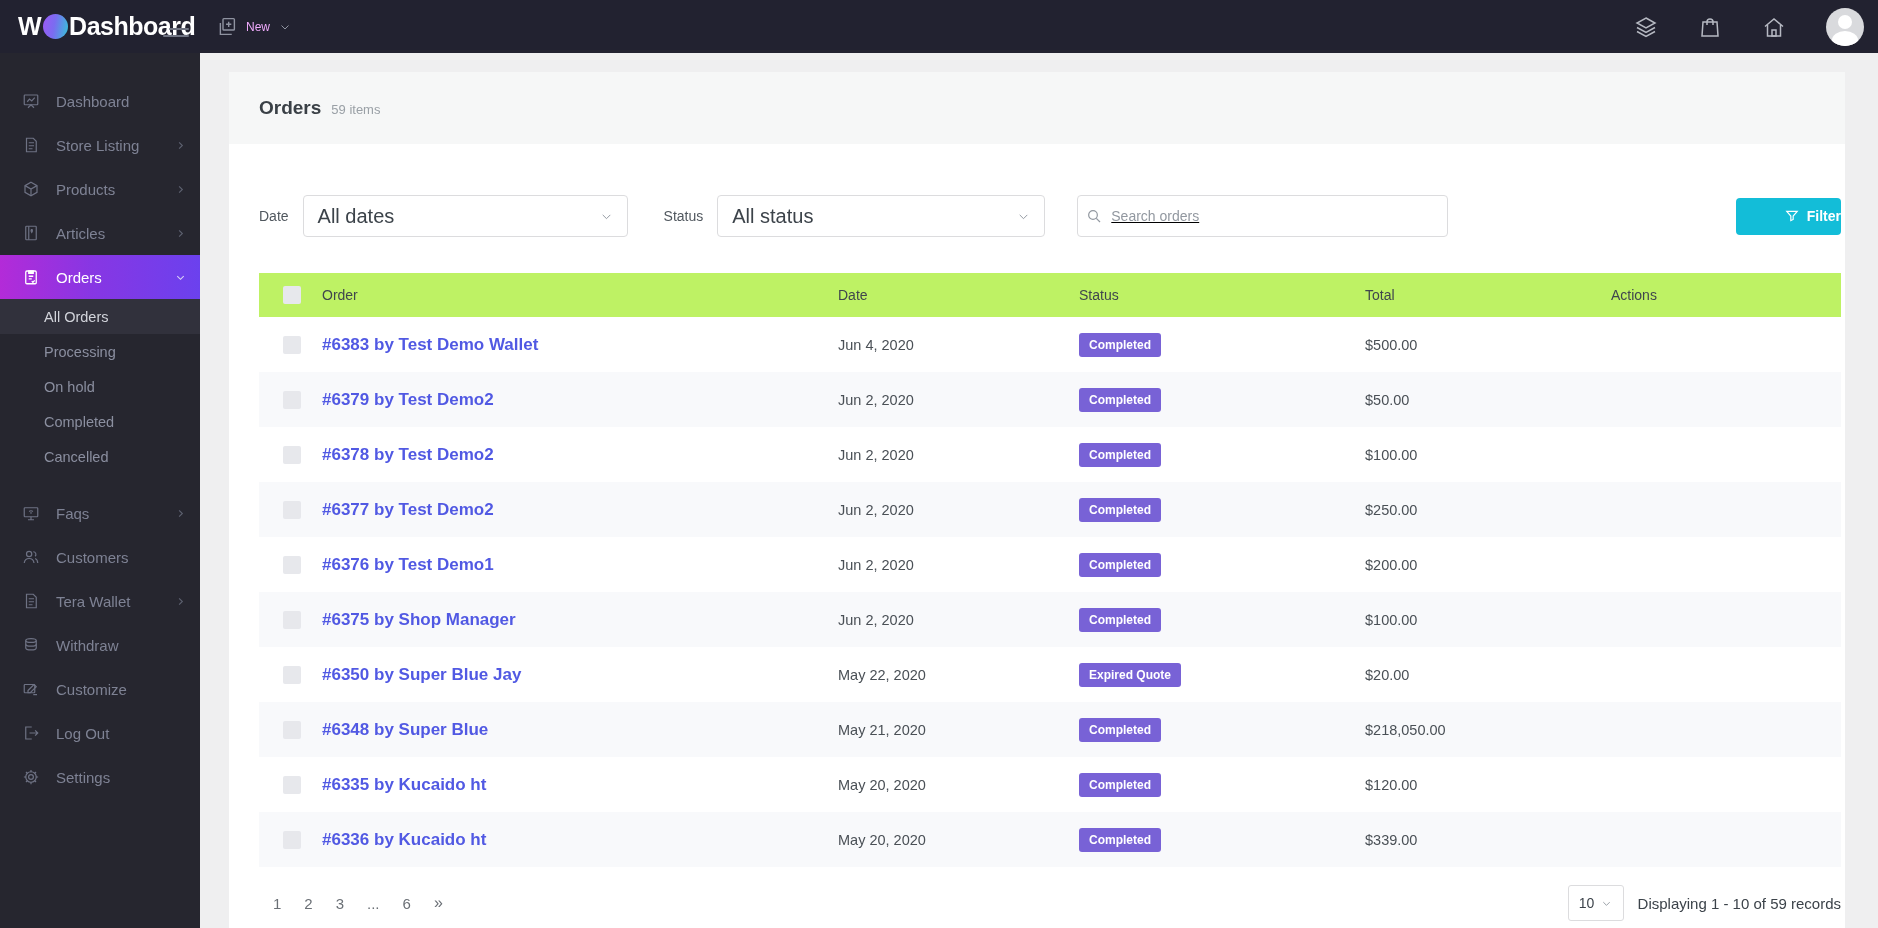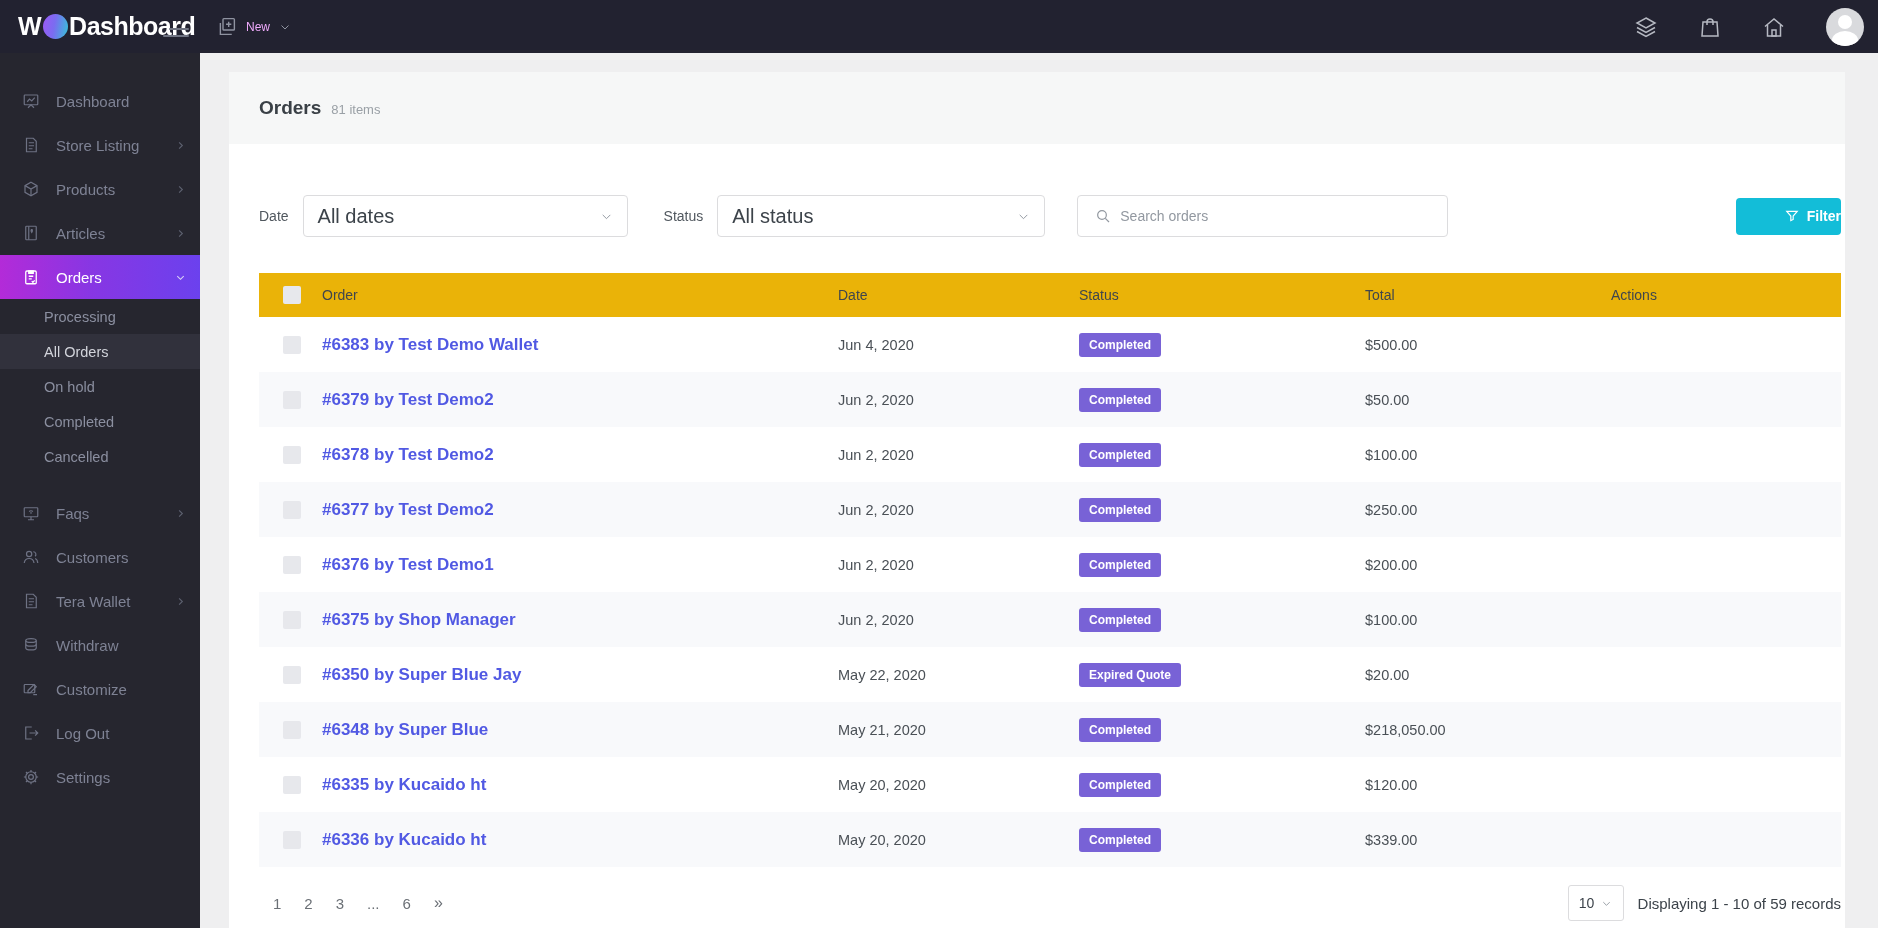--- a/index.html
+++ b/index.html
@@ -50,32 +50,32 @@
 
   
   .filters { display:flex; align-items:center; margin:51px 4px 0 30px; height:42px; }
   .flt-label { font-size:14px; color:#50575e; margin-right:14px; }
   .select { height:42px; border:1px solid #dcdcde; border-radius:4px; background:#fff;
             display:flex; align-items:center; padding:0 14px; color:#3c434a; font-size:20px; cursor:pointer; }
   .select .chev { margin-left:auto; display:flex; }
   .select-date { width:325px; margin-right:36px; }
   .select-status { width:328px; margin-right:32px; }
   .search-box { width:371px; height:42px; border:1px solid #dcdcde; border-radius:4px; background:#fff;
-                display:flex; align-items:center; padding:0 17px; gap:9px; }
+                display:flex; align-items:center; padding:0 8px; gap:9px;text-decoration:underline; }
   .search-box input { border:none; outline:none; flex:1; font-size:14px; color:#3c434a;
                       font-family:"Liberation Sans",sans-serif; background:transparent; }
   .search-box input::placeholder { color:#9298a0; }
   .filter-btn { margin-left:auto; width:105px; height:37px; border:none; border-radius:4px; background:#13bdd8;
                 color:#fff; font-size:14px; font-weight:bold; display:flex; align-items:center; justify-content:flex-end;
                 gap:8px; cursor:pointer; font-family:"Liberation Sans",sans-serif; }
 
   
   .table { margin:36px 4px 0 30px; }
   .trow { display:grid; grid-template-columns:63px 516px 241px 286px 246px 1fr; align-items:center; }
-  .thead { height:44px; background:#eab308; font-size:14px; color:#40464d; }
+  .thead { height:44px; background:#bef264; font-size:14px; color:#40464d; }
   .tbody-row { height:55px; font-size:14.5px; color:#4a5056; }
   .tbody-row.striped { background:#f8f9fb; }
   .checkbox { width:18px; height:18px; margin-left:24px; background:#e7e8ec; border-radius:2px; cursor:pointer; }
   .order-link { color:#5159e3; font-weight:bold; font-size:17px; text-decoration:none; cursor:pointer; }
   .badge { display:inline-block; background:#7862d6; color:#fff; font-size:12px; font-weight:bold;
            padding:5px 10px; border-radius:3px; }
 
   
   .pager { display:flex; align-items:center; margin:14px 4px 0 30px; height:44px; }
   .pages { display:flex; align-items:center; gap:23px; padding-left:14px; }
@@ -204,25 +204,25 @@
           <path d="M13 17.5l1.5 1.5 2.5-2.5"></path>
       </svg>
       <span class="lbl">Orders</span>
       <span class="chev">
         <svg width="11" height="11" viewBox="0 0 24 24" fill="none" stroke-width="2.4">
             <polyline points="5 9 12 16 19 9"></polyline>
           </svg>
       </span>
     </div>
 
+    <div class="sub-item current">
+      <span>All Orders</span>
+    </div>
     <div class="sub-item">
       <span>Processing</span>
-    </div>
-    <div class="sub-item current">
-      <span>All Orders</span>
     </div>
     <div class="sub-item">
       <span>On hold</span>
     </div>
     <div class="sub-item">
       <span>Completed</span>
     </div>
     <div class="sub-item">
       <span>Cancelled</span>
     </div>
@@ -298,21 +298,21 @@
         <path d="M12 2.5v3M12 18.5v3M2.5 12h3M18.5 12h3M5.3 5.3l2.1 2.1M16.6 16.6l2.1 2.1M18.7 5.3l-2.1 2.1M7.4 16.6l-2.1 2.1"></path>
       </svg>
       <span class="lbl">Settings</span>
     </div>
   </div>
 
   <div class="card">
 
     <div class="card-band">
       <span class="page-title">Orders</span>
-      <span class="page-count">81 items</span>
+      <span class="page-count">59 items</span>
     </div>
 
     <div class="filters">
       <span class="flt-label">Date</span>
       <div class="select select-date">
         <span>All dates</span>
         <span class="chev">
           <svg width="13" height="13" viewBox="0 0 24 24" fill="none" stroke="#9298a0" stroke-width="1.8">
               <polyline points="5 9 12 16 19 9"></polyline>
             </svg>

